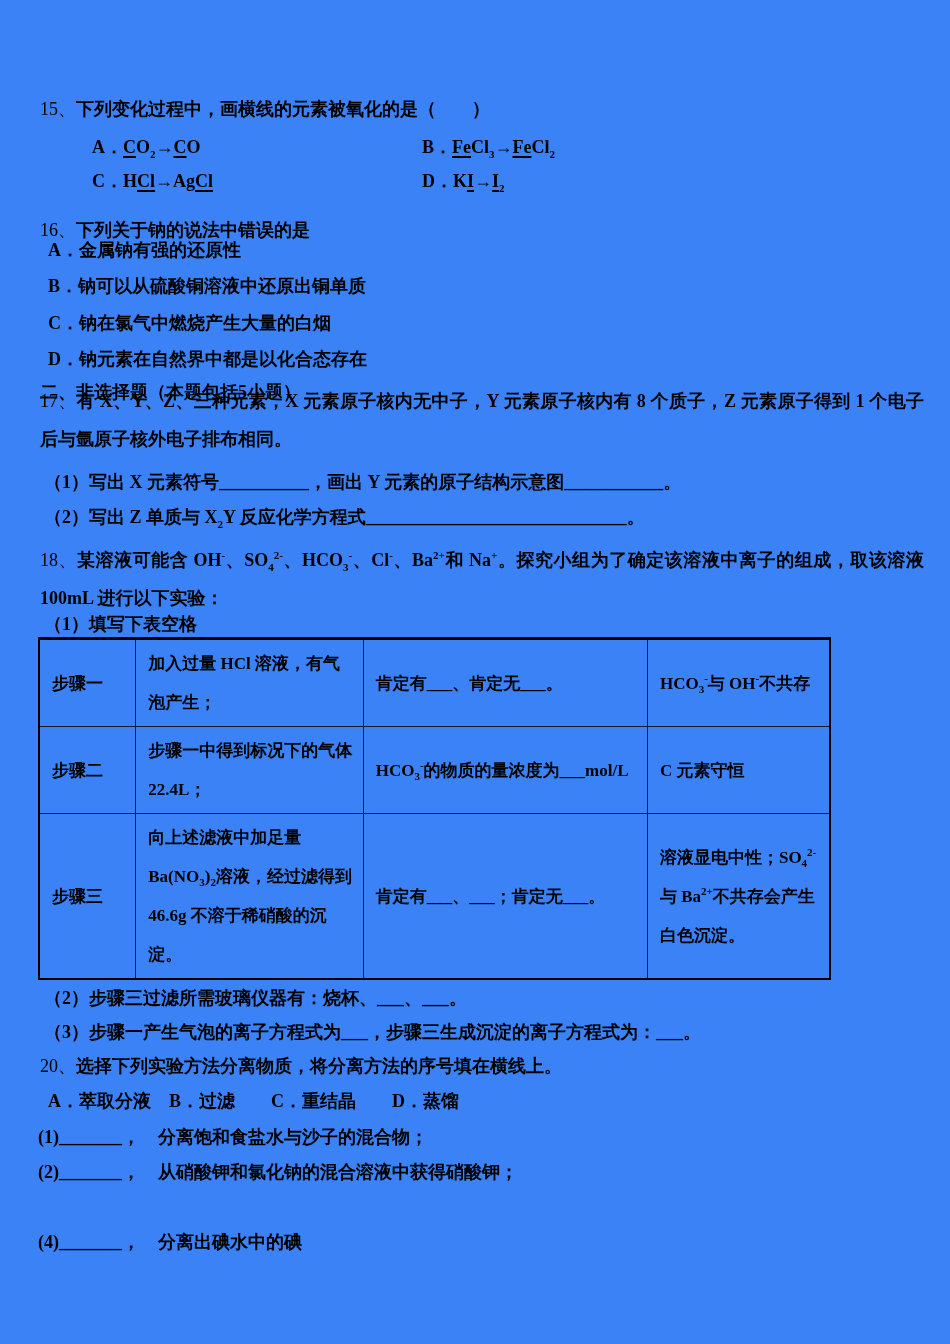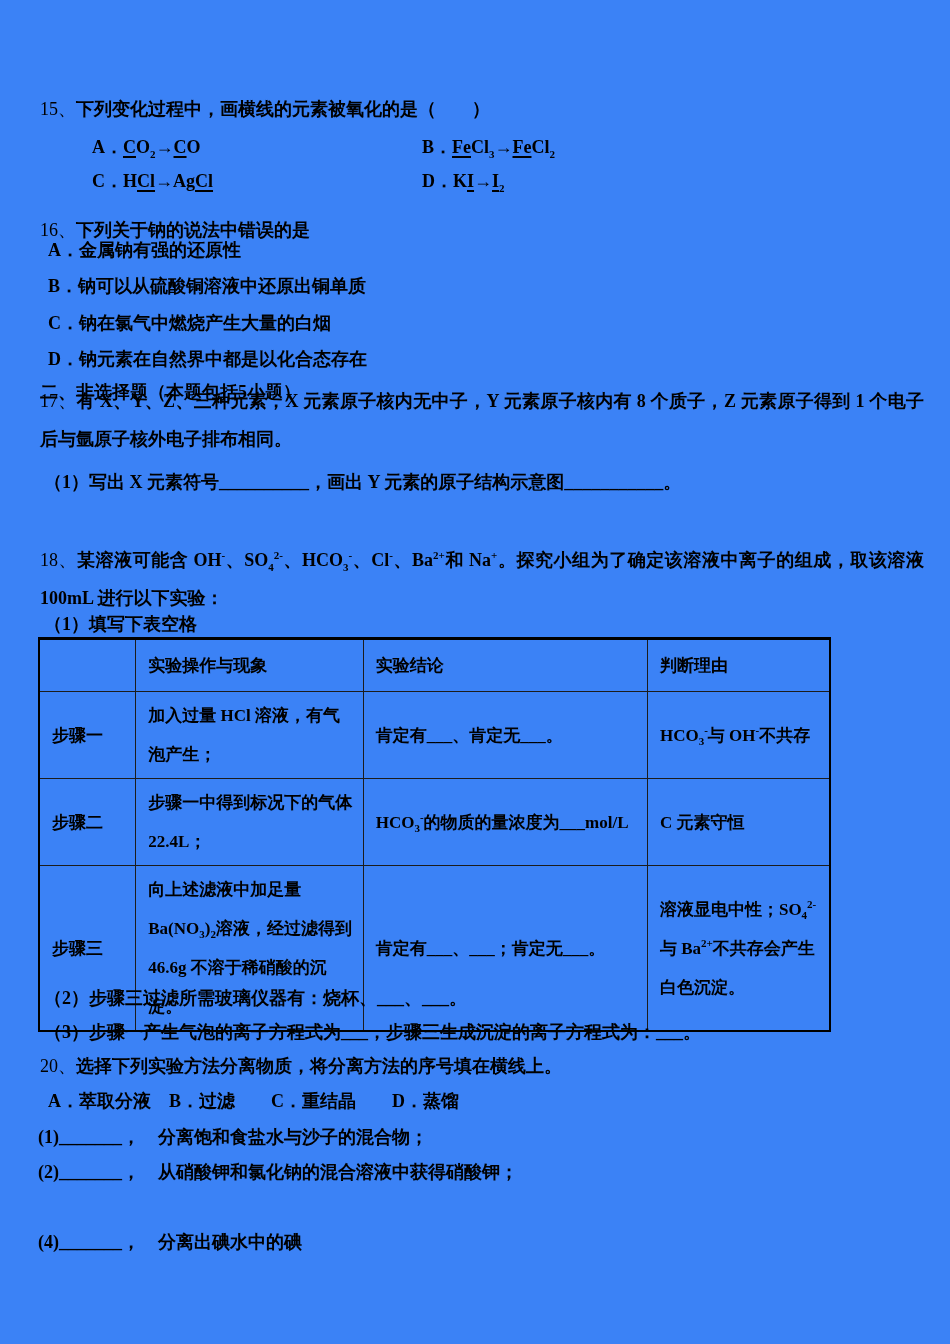--- a/index.html
+++ b/index.html
@@ -75,40 +75,35 @@
   <div class="ln indent2" style="top:274px">B．钠可以从硫酸铜溶液中还原出铜单质</div>
   <div class="ln indent2" style="top:347px">D．钠元素在自然界中都是以化合态存在</div>
   <div class="ln indent2" style="top:311px">C．钠在氯气中燃烧产生大量的白烟</div>
 
   <div class="ln" style="top:380px">二、非选择题（本题包括5小题）</div>
 
   <div class="para" style="top:382px">
     <span class="qnum">17、</span><span>有 X、Y、Z、三种元素，X 元素原子核内无中子，Y 元素原子核内有 8 个质子，Z 元素原子得到 1 个电子后与氩原子核外电子排布相同。</span>
   </div>
   <div class="ln indent1" style="top:470px">（1）写出 X 元素符号__________，画出 Y 元素的原子结构示意图___________。</div>
+  <div class="ln indent1" style="top:505px">（2）写出 Z 单质与 X<sub>2</sub>Y 反应化学方程式_____________________________。</div>
 
   <div class="para" style="top:541px">
     <span class="qnum">18、</span><span>某溶液可能含 OH<sup>-</sup>、SO<sub>4</sub><sup>2-</sup>、HCO<sub>3</sub><sup>-</sup>、Cl<sup>-</sup>、Ba<sup>2+</sup>和 Na<sup>+</sup>。探究小组为了确定该溶液中离子的组成，取该溶液 100mL 进行以下实验：</span>
   </div>
   <div class="ln indent1" style="top:612px">（1）填写下表空格</div>
 
   <table class="etable">
     <colgroup>
       <col style="width:97px">
         <col style="width:228px">
         <col style="width:285px">
         <col style="width:183px">
     </colgroup>
     <tbody>
-        <tr style="height:53px">
-      <th></th>
-      <th>实验操作与现象</th>
-      <th>实验结论</th>
-      <th>判断理由</th>
-    </tr>
     <tr style="height:80px">
       <td class="stepcell">步骤一</td>
       <td>加入过量 HCl 溶液，有气泡产生；</td>
       <td>肯定有___、肯定无___。</td>
       <td>HCO<sub>3</sub><sup>-</sup>与 OH<sup>-</sup>不共存</td>
     </tr>
     <tr style="height:85px">
       <td class="stepcell">步骤二</td>
       <td>步骤一中得到标况下的气体 22.4L；</td>
       <td>HCO<sub>3</sub><sup>-</sup>的物质的量浓度为___mol/L</td>

